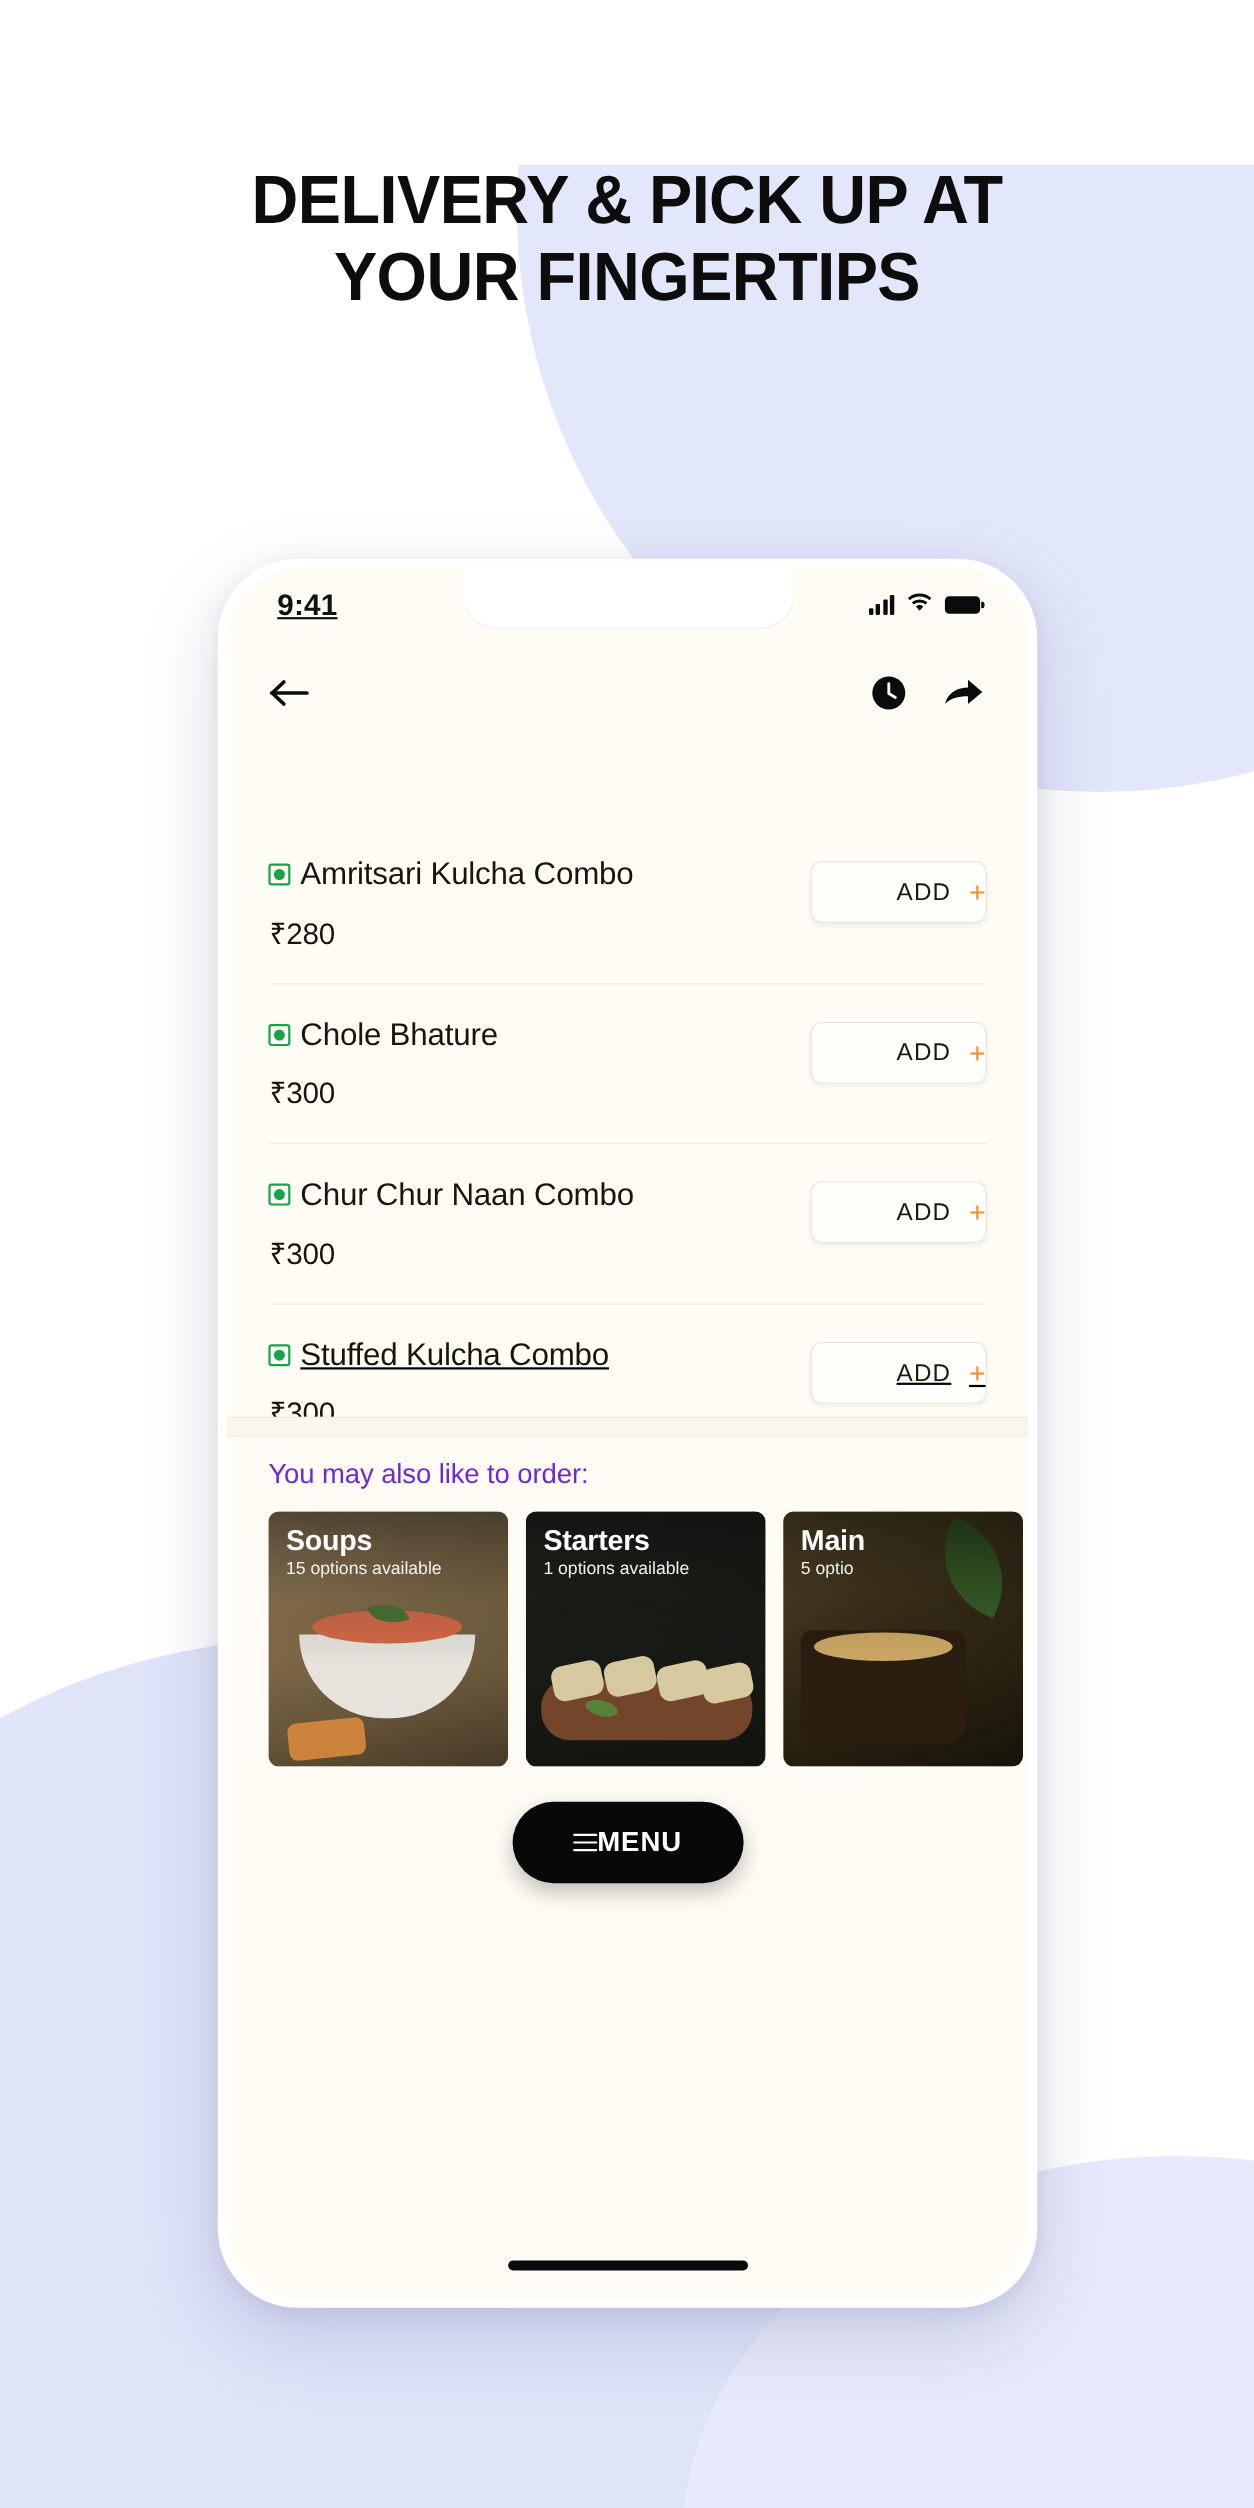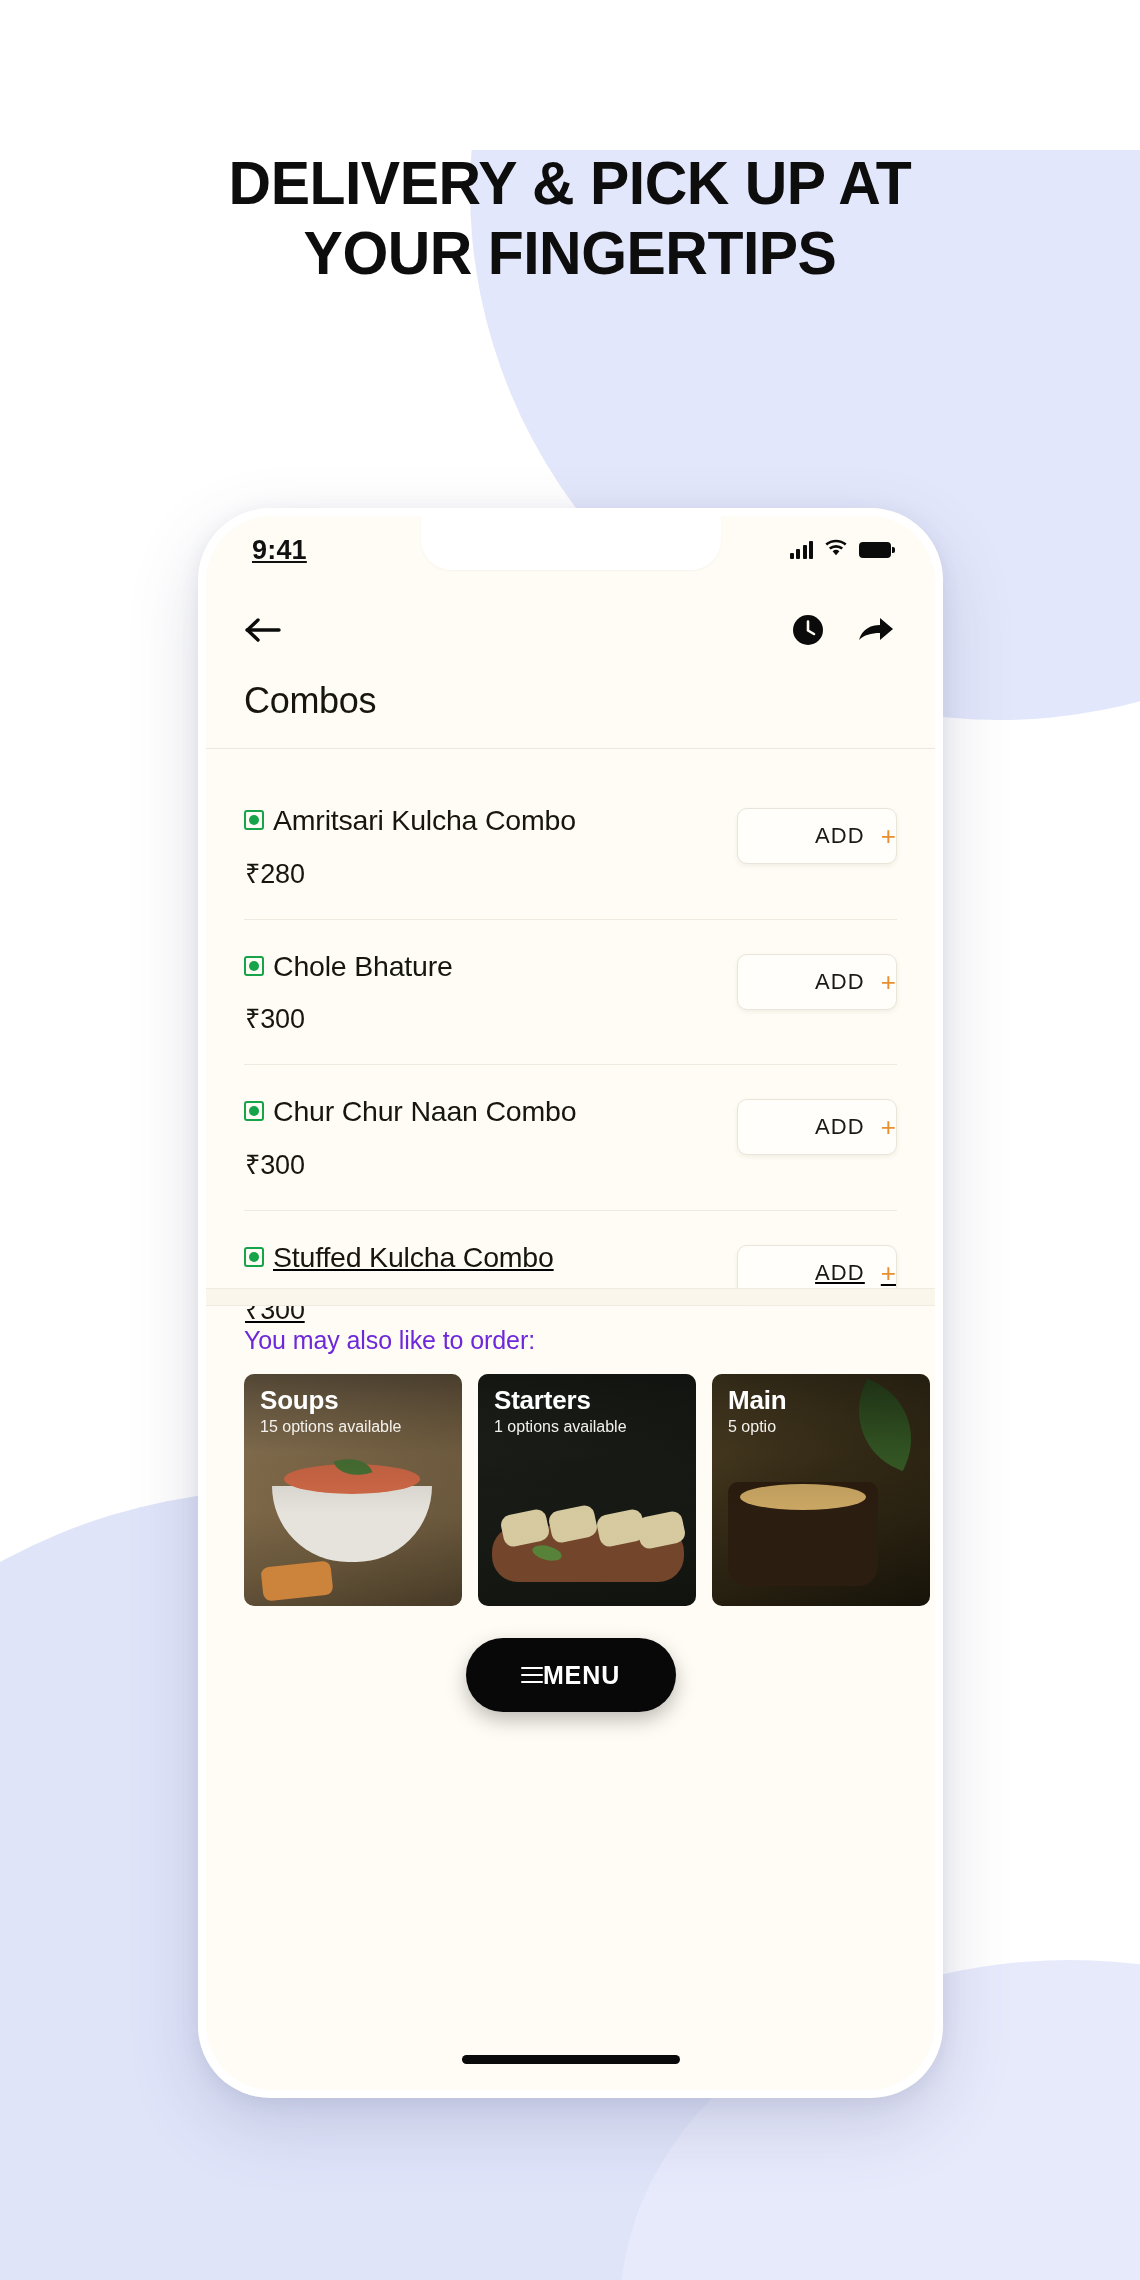--- a/index.html
+++ b/index.html
@@ -154,21 +154,21 @@
     font-weight:500;
     color:#16160f;
     letter-spacing:-0.3px;
     z-index:12;
     border-bottom:1px solid #ece8de;
   }
 
   
   .menulist {
     position:absolute;
-    left:0; top:258px;
+    left:0; top:233px;
     width:729px;
     padding:0 38px;
     z-index:11;
   }
   .menu-item {
     display:flex;
     align-items:flex-start;
     justify-content:space-between;
     padding:30px 0 28px 0;
     border-bottom:1px solid #eeeae0;
@@ -454,21 +454,20 @@
           </svg>
         </span>
         <span>
           <svg width="38" height="32" viewBox="0 0 38 32" aria-hidden="true">
             <path d="M2 26c3-11 12-15 21-15V4l13 11-13 11v-7c-9 0-16 2-21 7Z" fill="#0b0b0b"></path>
           </svg>
         </span>
       </div>
     </div>
 
-    <div class="sec-title">Combos</div>
 
     <div class="menulist">
 
       <div class="menu-item">
         <div class="mi-left">
           <div class="mi-namerow">
             <span class="veg"></span>
             <span class="mi-name">Amritsari Kulcha Combo</span>
           </div>
           <div class="mi-price">₹280</div>

